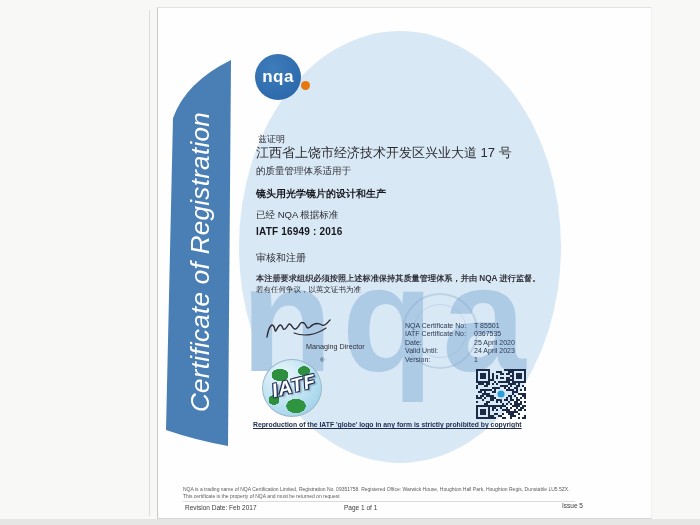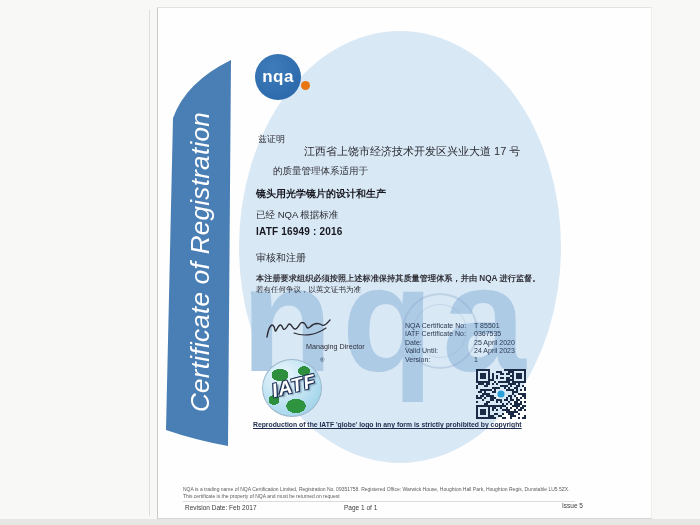--- a/index.html
+++ b/index.html
@@ -33,22 +33,22 @@
   .logo-circle{left:255px;top:54px;width:46px;height:46px;border-radius:50%;
                background:radial-gradient(circle at 38% 32%,#3e7cba,#2764a8);
                display:flex;align-items:center;justify-content:center;}
   .logo-text{position:static;color:#fff;font-size:17px;font-weight:700;letter-spacing:.5px;}
   .logo-dot{left:301px;top:81px;width:9px;height:9px;border-radius:50%;background:#e8760f;}
 
   
   .t{color:#2b2b33;white-space:nowrap;}
   .certify{left:258px;top:101px;font-size:9px;margin-top:32px;}
   .company{left:256px;top:124px;font-size:13.5px;font-weight:700;color:#17171f;letter-spacing:.5px;}
-  .address{left:256px;top:144px;font-size:11px;margin-left:48px;}
-  .scope-intro{left:273px;top:165px;font-size:9.5px;}
+  .address{left:256px;top:144px;font-size:13px;}
+  .scope-intro{left:256px;top:165px;font-size:9.5px;}
   .scope{left:256px;top:187px;font-size:10px;font-weight:700;color:#17171f;text-align:center;}
   .std-intro{left:256px;top:209px;font-size:9.5px;}
   .standard{left:256px;top:226px;font-size:10px;font-weight:700;color:#17171f;letter-spacing:.2px;}
   .registered{left:256px;top:251px;font-size:10px;}
   .clause1{left:256px;top:273px;font-size:8.2px;font-weight:600;color:#33333b;text-align:center;}
   .clause2{left:256px;top:285px;font-size:7.5px;}
 
   
   .sig{left:264px;top:315px;width:70px;height:30px;}
   .md-label{left:266px;top:342px;font-size:7.2px;color:#2e2e36;margin-left:40px;}

